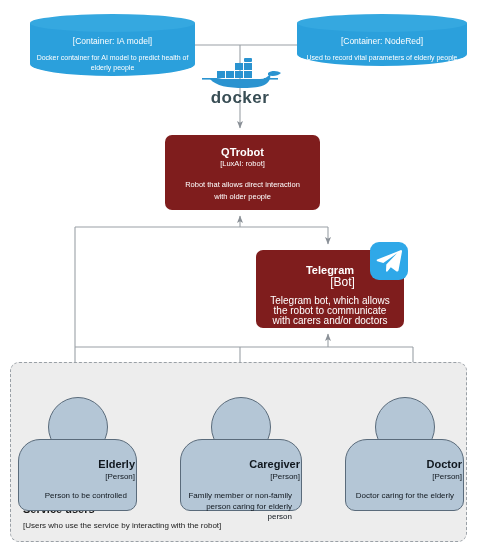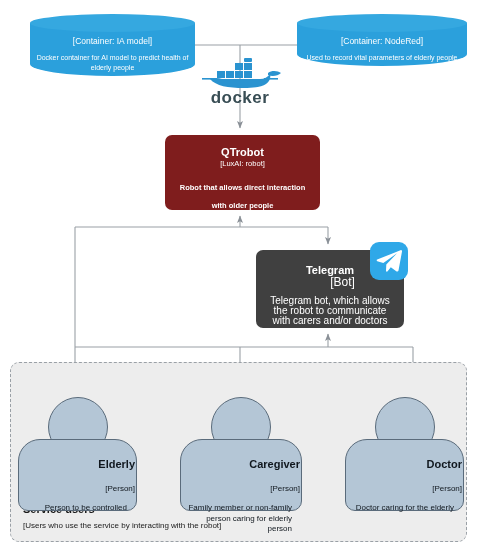--- a/index.html
+++ b/index.html
@@ -39,25 +39,25 @@
   .box .b-title{font-weight:bold;}
   .box .b-sub{}
   .box .b-desc{}
 
   #qtrobot{
     left:165px;top:135px;width:155px;height:75px;
     background:#7f1d1d;
   }
   #qtrobot .b-title{font-size:11px;line-height:13px;margin-top:11px;}
   #qtrobot .b-sub{font-size:7.5px;line-height:10px;}
-  #qtrobot .b-desc{font-size:7.5px;line-height:18px;margin:10px 14px 0;font-weight:bold;}
+  #qtrobot .b-desc{font-size:7.5px;line-height:12px;margin:10px 14px 0;}
 
   #telegram{
     left:256px;top:250px;width:148px;height:78px;
-    background:#404040;
+    background:#7f1d1d;
   }
   #telegram .b-title{font-size:11px;line-height:13px;margin-top:14px;}
   #telegram .b-sub{font-size:12px;line-height:10px;padding-left:25px;}
   #telegram .b-desc{font-size:10px;line-height:10px;margin:9px 10px 0;}
 
   
   #tg-badge{
     position:absolute;left:370px;top:242px;width:38px;height:38px;
     background:#2FA8E8;border-radius:9px;
   }
@@ -92,21 +92,21 @@
   }
   .person .body{
     position:absolute;left:0;top:42px;width:100%;height:70px;
     background:#B4C6D6;border:1.1px solid #5A6B7B;
     border-radius:22px 22px 10px 10px;
   }
   .person .p-txt{
     position:absolute;left:0;top:60px;width:100%;text-align:right;color:#10171E;
   }
   .person .p-title{font-size:11px;font-weight:bold;line-height:14px;}
-  .person .p-sub{font-size:8px;line-height:11px;margin-top:12px;}
+  .person .p-sub{font-size:8px;line-height:11px;}
   .person .p-desc{font-size:8px;line-height:10.5px;margin:9px 8px 0;}
 </style>
 </head>
 <body>
 
 <div id="stage">
 
   <svg id="wires" viewBox="0 0 480 550">
     <defs>
       <marker id="arr" markerWidth="9" markerHeight="9" refX="7.6" refY="3.4" orient="auto" markerUnits="userSpaceOnUse">

